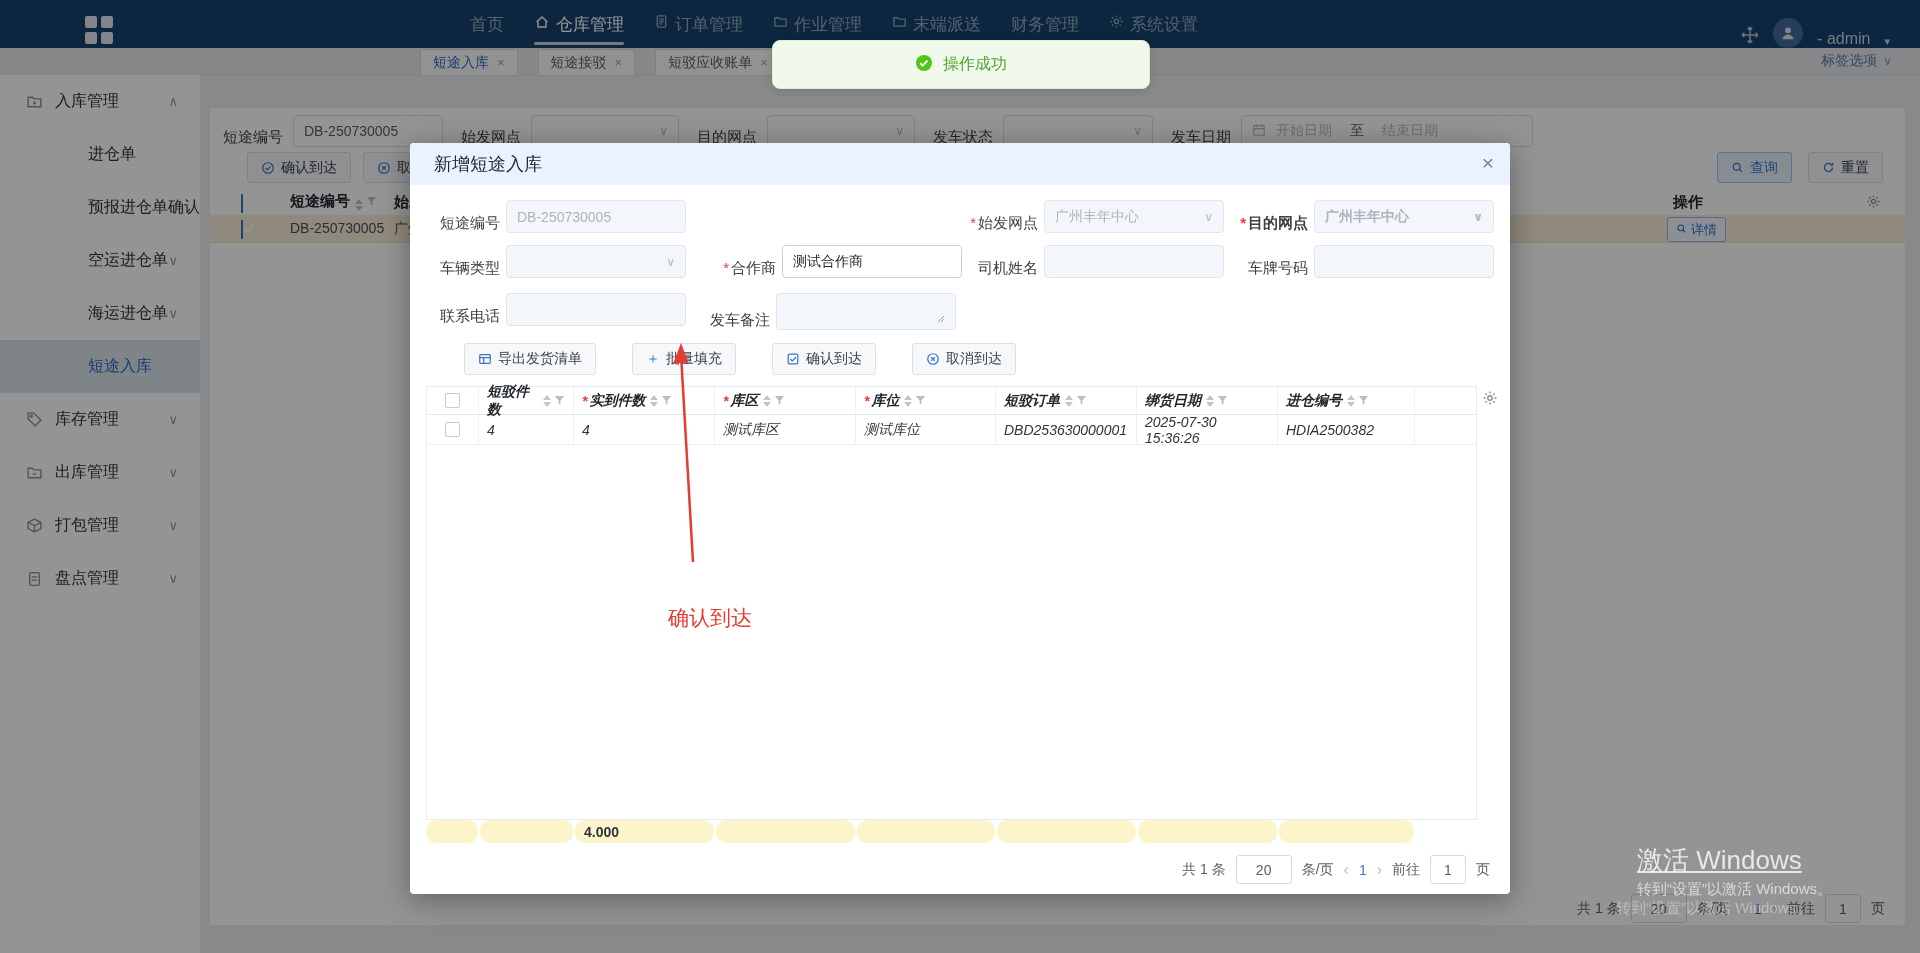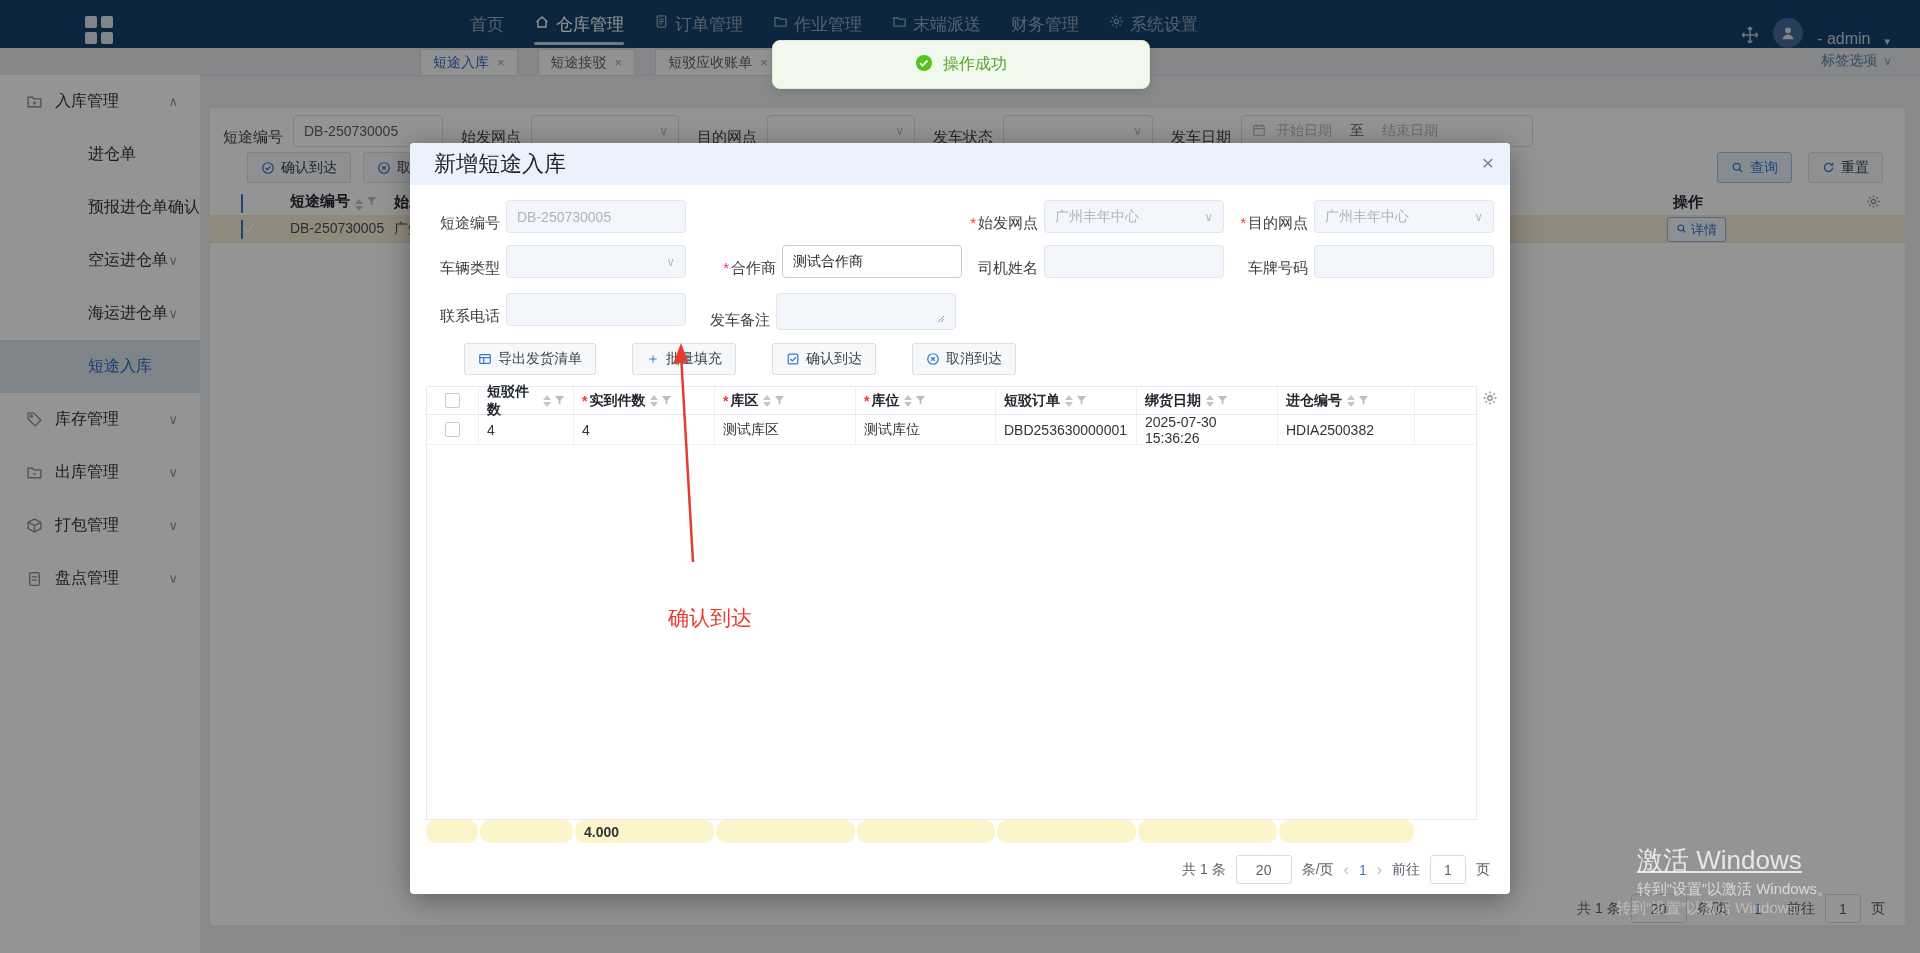--- a/index.html
+++ b/index.html
@@ -54,30 +54,30 @@
             display:inline-flex;align-items:center;gap:4px;padding:0 8px;cursor:pointer;}
   .pg{display:flex;align-items:center;gap:10px;font-size:14px;color:#5a6068;}
   .pg .box{border:1px solid #d7dbe0;border-radius:3px;height:27px;display:flex;align-items:center;justify-content:center;background:#fff;}
   .pg .chev{color:#b9bec6;font-size:16px;cursor:pointer;}
   .pg .cur{color:#3a76c9;cursor:pointer;}
   
   .overlay{left:0;top:0;width:1920px;height:953px;background:rgba(0,0,0,0.42);z-index:50;}
   .modal{left:410px;top:143px;width:1100px;height:751px;background:#fff;border-radius:4px;z-index:60;
          box-shadow:0 6px 30px rgba(0,0,0,.35);}
   .modal-head{left:0;top:0;width:100%;height:42px;background:#e9f2fd;border-radius:4px 4px 0 0;}
-  .modal-title{left:24px;top:0;height:42px;display:flex;align-items:center;font-size:22px;color:#1d2532;}
+  .modal-title{left:24px;top:0;height:42px;display:flex;align-items:center;font-size:18px;color:#1d2532;}
   .modal-close{right:16px;top:8px;font-size:21px;color:#7d828a;cursor:pointer;}
   .mf-label{font-size:15px;color:#3c4147;width:70px;text-align:right;display:inline-block;}
   .star{color:#f0373b;margin-right:2px;}
   .m-inp{height:33px;width:180px;border:1px solid #e2e6ec;border-radius:4px;background:#f3f6fa;display:flex;align-items:center;
          padding:0 10px;font-size:14px;color:#aeb4bd;box-sizing:border-box;}
   .m-inp.white{background:#fff;border-color:#c9cfd7;color:#23272d;}
   .resize-corner{margin-left:auto;align-self:flex-end;margin-bottom:3px;color:#9aa0a8;}
   .mtable{left:16px;top:243px;width:1051px;border:1px solid #e8ebf0;box-sizing:border-box;}
-  .mt-row{display:flex;}
+  .mt-row{display:flex;font-style:italic;}
   .mt-cell{box-sizing:border-box;border-right:1px solid #edf0f4;display:flex;align-items:center;padding:0 8px;}
   .mt-head .mt-cell{height:28px;border-bottom:1px solid #e4e7ed;font-size:14px;font-weight:bold;color:#22272e;}
   .mt-data .mt-cell{height:30px;border-bottom:1px solid #edf0f4;font-size:14px;color:#303338;}
   .mt-spacer{height:374px;}
   .sum-row{left:16px;top:677px;display:flex;gap:2px;}
   .sum-cell{height:23px;background:#fcf5cb;display:flex;align-items:center;padding:0 9px;font-size:14px;font-weight:bold;color:#2e333a;box-sizing:border-box;border-radius:10px;}
   
   .toast{left:772px;top:40px;width:376px;height:47px;background:#f0f9eb;border:1px solid #dcefd0;border-radius:8px;
          z-index:80;display:flex;align-items:center;justify-content:center;gap:10px;font-size:16px;color:#54a32e;
          box-shadow:0 2px 10px rgba(0,0,0,.12);}
@@ -382,21 +382,21 @@
           <span>DB-250730005</span>
         </div>
     </div>
     <div class="abs flex" style="left:552px;top:57px;gap:6px;">
       <span class="mf-label" style="width:76px;"><span class="star">*</span><span>始发网点</span></span>
       <div class="m-inp">
           <span>广州丰年中心</span>
           <span class="sel-arrow">∨</span>
         </div>
     </div>
-    <div class="abs flex" style="left:822px;top:57px;gap:6px;">
+    <div class="abs flex" style="left:822px;top:57px;gap:6px;font-weight:bold;">
       <span class="mf-label" style="width:76px;"><span class="star">*</span><span>目的网点</span></span>
       <div class="m-inp">
           <span>广州丰年中心</span>
           <span class="sel-arrow">∨</span>
         </div>
     </div>
 
     <div class="abs flex" style="left:20px;top:102px;gap:6px;">
       <span class="mf-label">车辆类型</span>
       <div class="m-inp">

